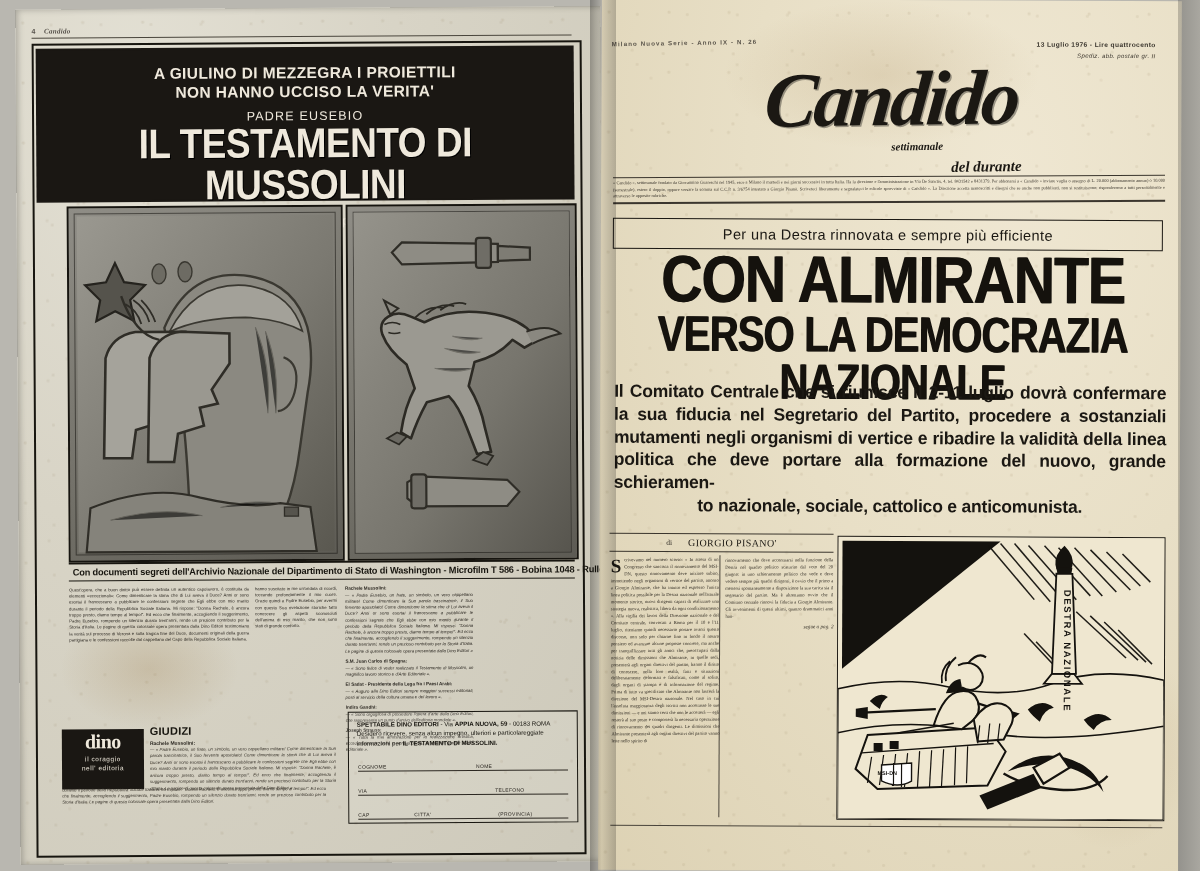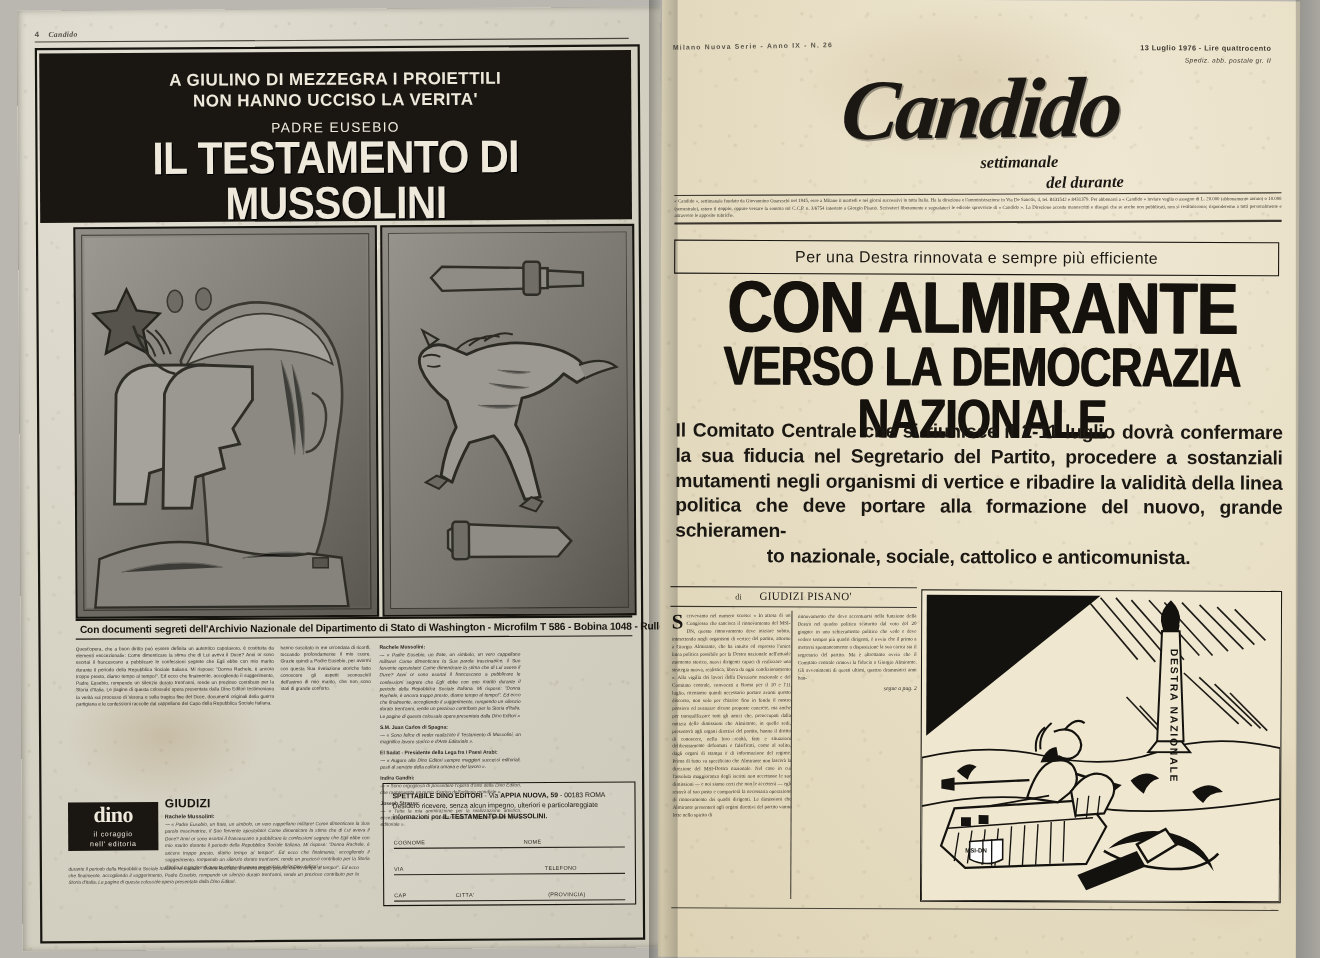--- a/index.html
+++ b/index.html
@@ -113,21 +113,21 @@
   #adcol-2{left:236px;width:82px;}
   #adcol-3{left:326px;width:128px;}
 
   #giudizi-box{position:absolute;left:130px;top:716px;width:186px;}
   #giudizi-title{font-size:11px;font-weight:bold;color:#17150f;letter-spacing:.2px;}
   #giudizi-who{font-size:5px;font-weight:bold;margin-top:3px;color:#2c2822;}
   #giudizi-quote{font-size:4.3px;line-height:1.5;font-style:italic;color:#3a352d;text-align:justify;margin-top:1px;}
 
   
   #dino-logo{
-    position:absolute;left:42px;top:720px;width:82px;height:44px;
+    position:absolute;left:42px;top:720px;width:82px;height:60px;
     background:#1a1713;color:#efe9dc;text-align:center;
   }
   #dino-logo .dino-word{
     font-family:"Liberation Serif",serif;font-weight:bold;font-size:20px;
     letter-spacing:-.5px;margin-top:2px;line-height:1;
   }
   #dino-logo .dino-tag{font-size:6.4px;letter-spacing:.6px;line-height:1.45;margin-top:3px;}
   #dino-foot{
     position:absolute;left:42px;top:778px;width:264px;
     font-size:4.3px;line-height:1.45;color:#3a352d;font-style:italic;text-align:justify;
@@ -153,21 +153,21 @@
     font-family:"Liberation Serif",serif;
   }
   #masthead .title{
     font-size:78px;font-style:italic;font-weight:bold;color:#1b1813;
     letter-spacing:-3px;line-height:.95;
     transform:skewX(-6deg) rotate(-1deg);
     display:inline-block;
     text-shadow:1.5px 1.5px 0 rgba(0,0,0,.35);
   }
   #masthead .sub1{
-    position:absolute;left:290px;top:78px;font-size:15px;font-style:italic;font-weight:bold;
+    position:absolute;left:290px;top:78px;font-size:11px;font-style:italic;font-weight:bold;
     color:#1b1813;letter-spacing:0px;transform:rotate(-1deg);
   }
   #masthead .sub2{
     position:absolute;left:350px;top:96px;font-size:15px;font-style:italic;font-weight:bold;
     color:#1b1813;transform:rotate(-1deg);
   }
 
   #colophon{
     position:absolute;left:12px;top:176px;width:552px;
     border-top:1px solid #3b362e;border-bottom:2px solid #3b362e;
@@ -439,21 +439,21 @@
       <span class="h2">VERSO LA DEMOCRAZIA NAZIONALE</span>
     </div>
 
     <div id="standfirst">
       <span>Il Comitato Centrale che si riunisce il 2-11 luglio dovrà confermare la sua fiducia nel Segretario del Partito, procedere a sostanziali mutamenti negli organismi di vertice e ribadire la validità della linea politica che deve portare alla formazione del nuovo, grande schieramen-</span>
       <span class="lastline">to nazionale, sociale, cattolico e anticomunista.</span>
     </div>
 
     <div id="byline">
       <span class="small">di</span>
-      <span class="name">GIUDIZI PISANO'</span>
+      <span class="name">GIORGIO PISANO'</span>
     </div>
 
     <div id="col-divider"></div>
 
     <div class="artcol" id="artcol-1">
       <span class="dropcap">S</span><span>crivevamo nel numero scorso: « In attesa di un Congresso che sancisca il rinnovamento del MSI-DN, questo rinnovamento deve iniziare subito, immettendo negli organismi di vertice del partito, attorno a Giorgio Almirante, che ha intuito ed espresso l'unica linea politica possibile per la Destra nazionale nell'attuale momento storico, nuovi dirigenti capaci di realizzare una strategia nuova, realistica, libera da ogni condizionamento ». Alla vigilia dei lavori della Direzione nazionale e del Comitato centrale, convocati a Roma per il 10 e l'11 luglio, riteniamo quindi necessario portare avanti questo discorso, non solo per chiarire fino in fondo il nostro pensiero ed avanzare alcune proposte concrete, ma anche per tranquillizzare tutti gli amici che, preoccupati dalla notizia delle dimissioni che Almirante, in quelle sedi, presenterà agli organi direttivi del partito, hanno il diritto di conoscere, nella loro realtà, fatti e situazioni deliberatamente deformati e falsificati, come al solito, dagli organi di stampa e di informazione del regime. Prima di tutto va specificato che Almirante non lascerà la direzione del MSI-Destra nazionale. Nel caso in cui l'assoluta maggioranza degli iscritti non accettasse le sue dimissioni — e noi siamo certi che non le accetterà — egli resterà al suo posto e comporterà la necessaria operazione di rinnovamento dei quadri dirigenti. Le dimissioni che Almirante presenterà agli organi direttivi del partito vanno lette nello spirito di</span>
     </div>
 
     <div class="artcol" id="artcol-2">
       <span>rinnovamento che deve accentuarsi nella funzione della Destra nel quadro politico scaturito dal voto del 20 giugno: in uno schieramento politico che vede e deve vedere sempre più quadri dirigenti, è ovvio che il primo a mettersi spontaneamente a disposizione la sua carica sia il segretario del partito. Ma è altrettanto ovvio che il Comitato centrale rinnovi la fiducia a Giorgio Almirante. Gli avvenimenti di questi ultimi, quattro drammatici anni han-</span>

